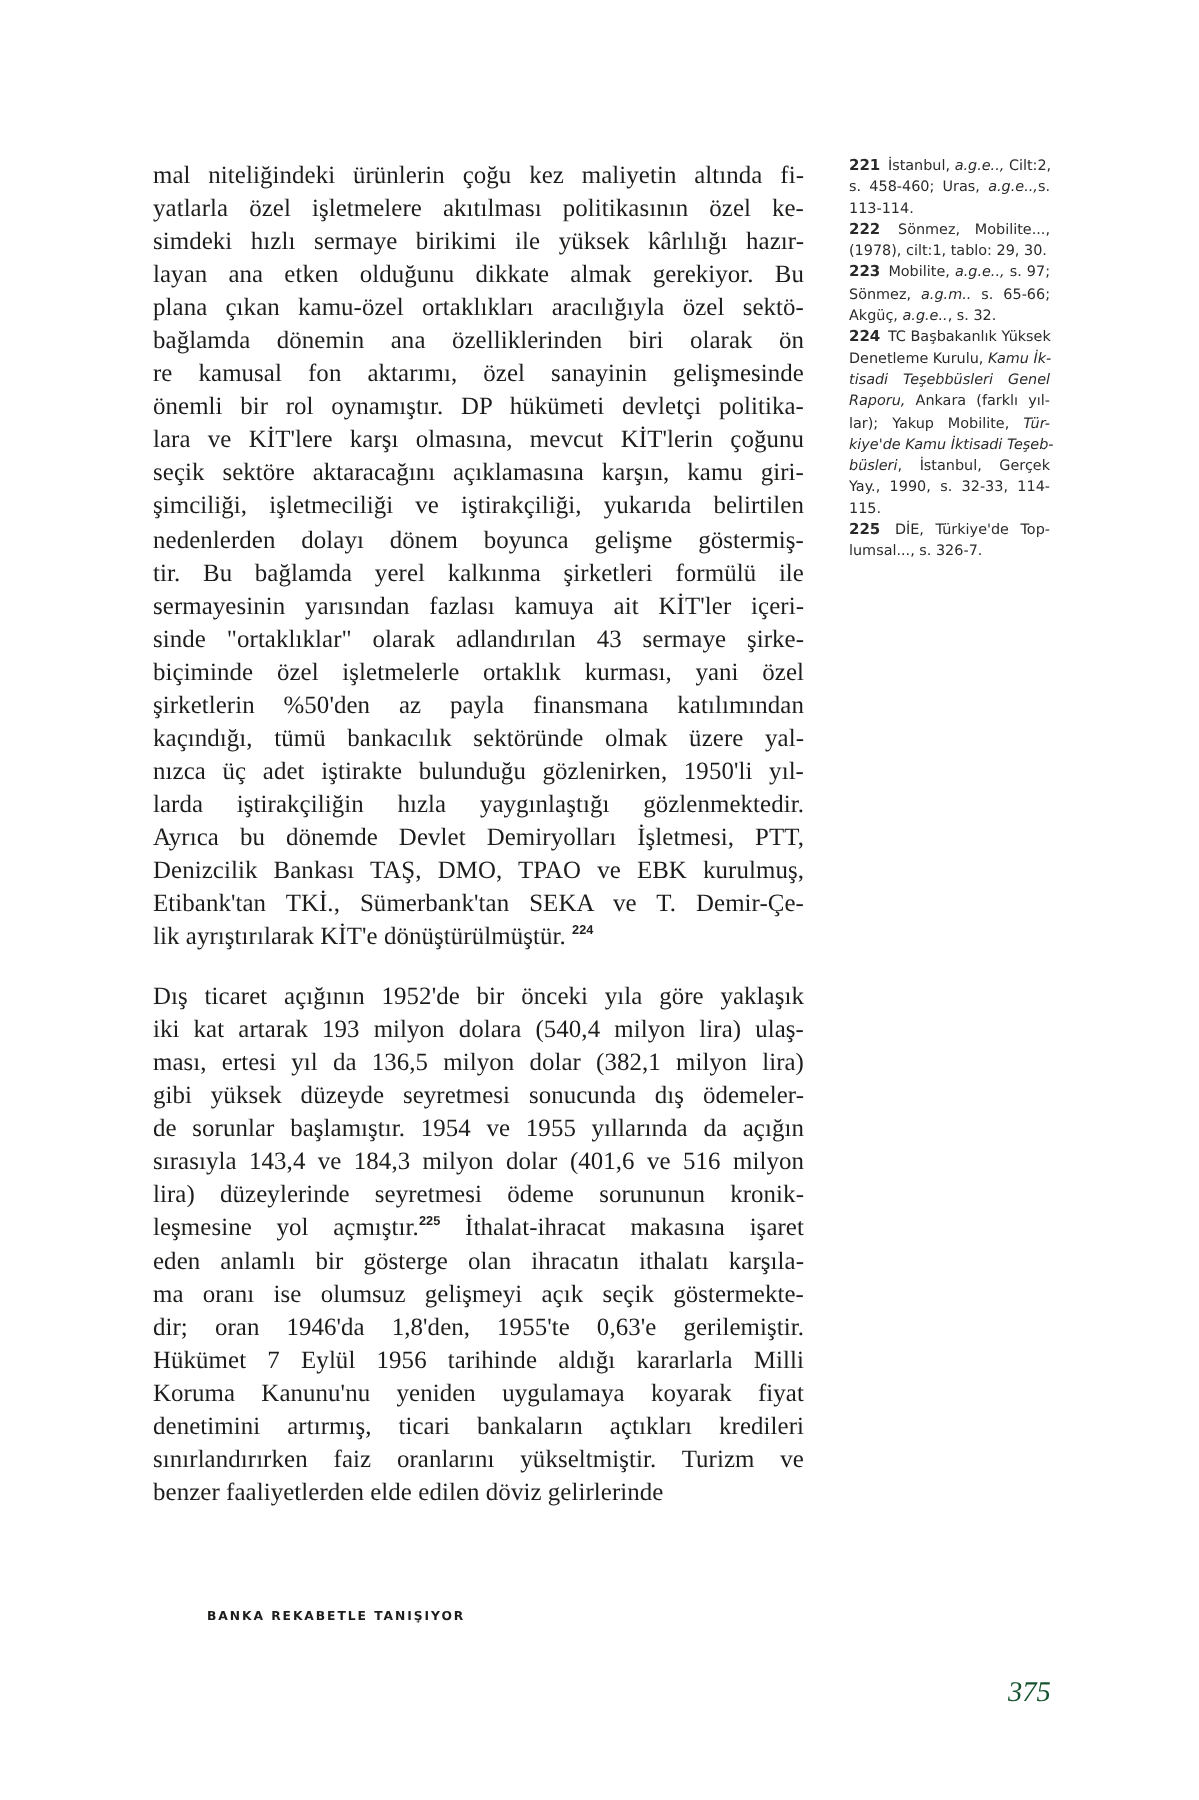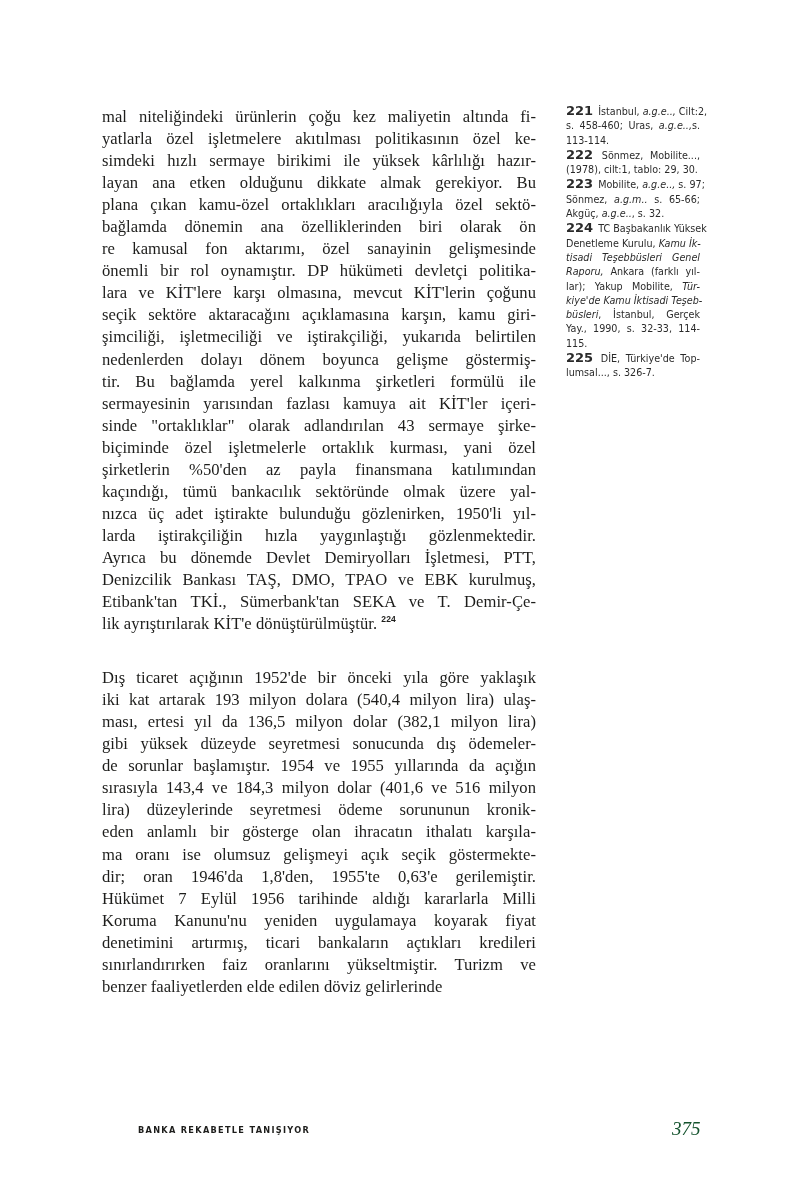--- a/index.html
+++ b/index.html
@@ -4,36 +4,36 @@
 <style>
   html, body { margin: 0; padding: 0; background: #ffffff; }
   body { width: 799px; height: 1200px; position: relative; overflow: hidden; color: #1d1d1b; }
   .main {
     position: absolute; left: 102px; top: 106px; width: 434px;
     font-family: "Liberation Serif", "DejaVu Serif", serif;
     font-size: 16.6px; line-height: 22.05px; text-align: justify;
     hyphens: manual; letter-spacing: 0.05px;
   }
   .main p { margin: 0; }
-  .main p.para2 { margin-top: 32px; }
+  .main p.para2 { margin-top: 18px; }
   .line { display: block; text-align: justify; text-align-last: justify; white-space: nowrap; }
   .line.last { text-align-last: left; }
   .fn-ref { font-family: "Liberation Sans", "DejaVu Sans", sans-serif; font-weight: bold; font-size: 8.5px; vertical-align: super; line-height: 0; }
   .notes {
     position: absolute; left: 566px; top: 104px; width: 134px;
     font-family: "DejaVu Sans", "Liberation Sans", sans-serif;
     font-size: 9.6px; line-height: 14.3px; color: #2a2a2a;
   }
   .note { display: block; }
   .nline { display: block; text-align: justify; text-align-last: justify; white-space: nowrap; }
   .nline.last { text-align-last: left; }
-  .note-num { font-weight: bold; font-size: 13px; margin-right: 2px; }
+  .note-num { font-weight: bold; font-size: 10px; margin-right: 2px; }
   .notes i { font-style: italic; }
   .footer-title {
-    position: absolute; left: 102px; top: 1125px;
+    position: absolute; left: 102px; top: 1072px;
     font-family: "DejaVu Sans", "Liberation Sans", sans-serif;
     font-weight: bold; font-size: 8.2px; letter-spacing: 1.3px; color: #1d1d1b; padding-left: 36px;
   }
   .page-num {
     position: absolute; left: 672px; top: 1118px;
     font-family: "Liberation Serif", "DejaVu Serif", serif;
     font-style: italic; font-size: 19px; color: #14532d;
   }
 </style>
 </head>
@@ -67,20 +67,21 @@
       <span class="line last">lik ayrıştırılarak KİT'e dönüştürülmüştür. <span class="fn-ref">224</span></span>
     </p>
   <p class="para2" id="p2">
       <span class="line">Dış ticaret açığının 1952'de bir önceki yıla göre yaklaşık</span>
       <span class="line">iki kat artarak 193 milyon dolara (540,4 milyon lira) ulaş-</span>
       <span class="line">ması, ertesi yıl da 136,5 milyon dolar (382,1 milyon lira)</span>
       <span class="line">gibi yüksek düzeyde seyretmesi sonucunda dış ödemeler-</span>
       <span class="line">de sorunlar başlamıştır. 1954 ve 1955 yıllarında da açığın</span>
       <span class="line">sırasıyla 143,4 ve 184,3 milyon dolar (401,6 ve 516 milyon</span>
       <span class="line">lira) düzeylerinde seyretmesi ödeme sorununun kronik-</span>
+      <span class="line"><span>leşmesine yol açmıştır.</span><span class="fn-ref">225</span><span> İthalat-ihracat makasına işaret</span></span>
       <span class="line">eden anlamlı bir gösterge olan ihracatın ithalatı karşıla-</span>
       <span class="line">ma oranı ise olumsuz gelişmeyi açık seçik göstermekte-</span>
       <span class="line">dir; oran 1946'da 1,8'den, 1955'te 0,63'e gerilemiştir.</span>
       <span class="line">Hükümet 7 Eylül 1956 tarihinde aldığı kararlarla Milli</span>
       <span class="line">Koruma Kanunu'nu yeniden uygulamaya koyarak fiyat</span>
       <span class="line">denetimini artırmış, ticari bankaların açtıkları kredileri</span>
       <span class="line">sınırlandırırken faiz oranlarını yükseltmiştir. Turizm ve</span>
       <span class="line last">benzer faaliyetlerden elde edilen döviz gelirlerinde</span>
     </p>
 </div>

